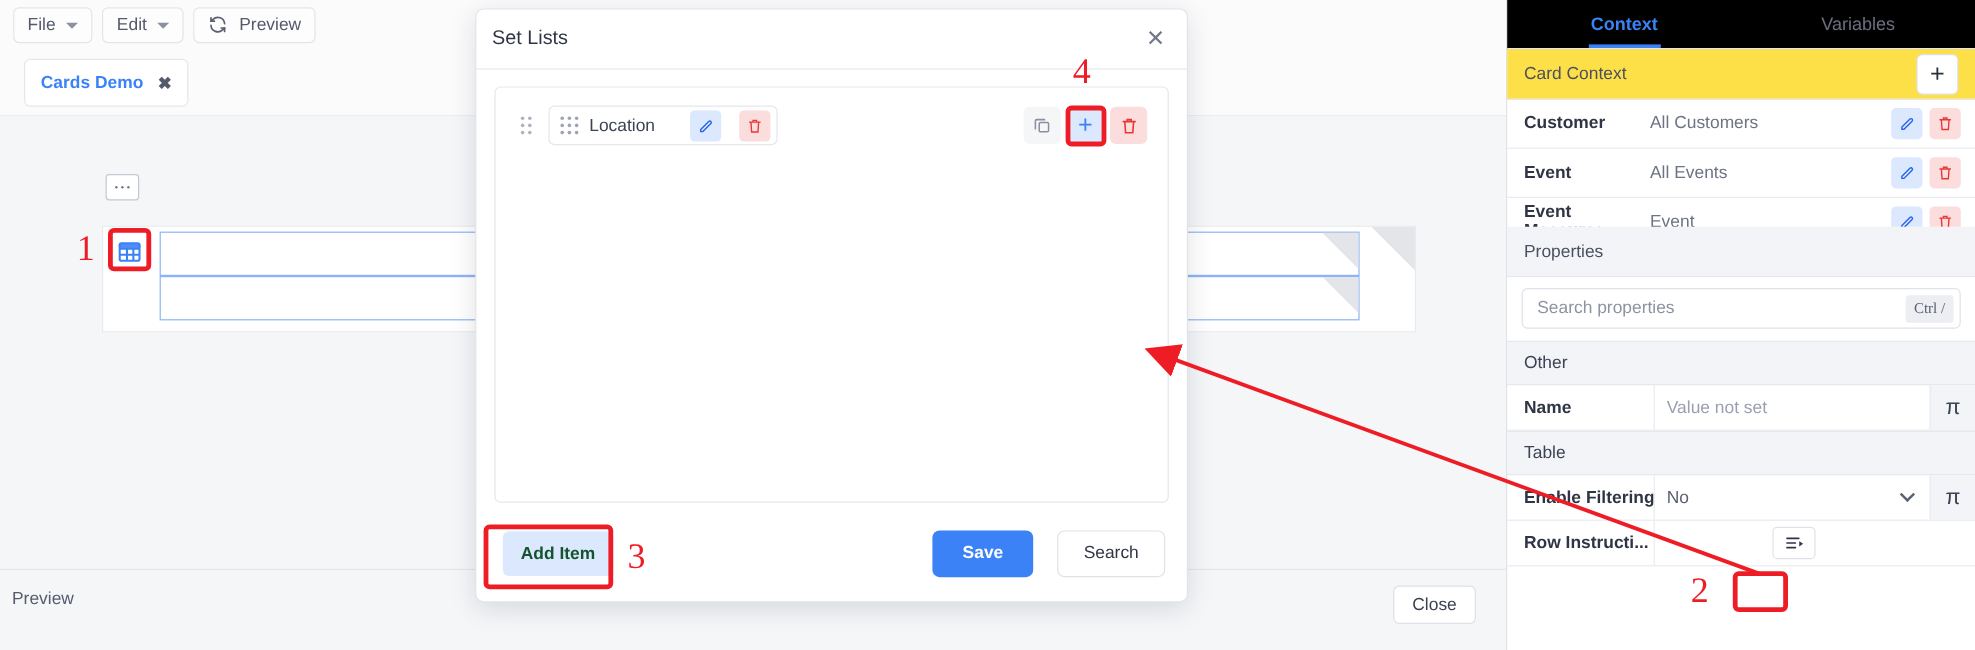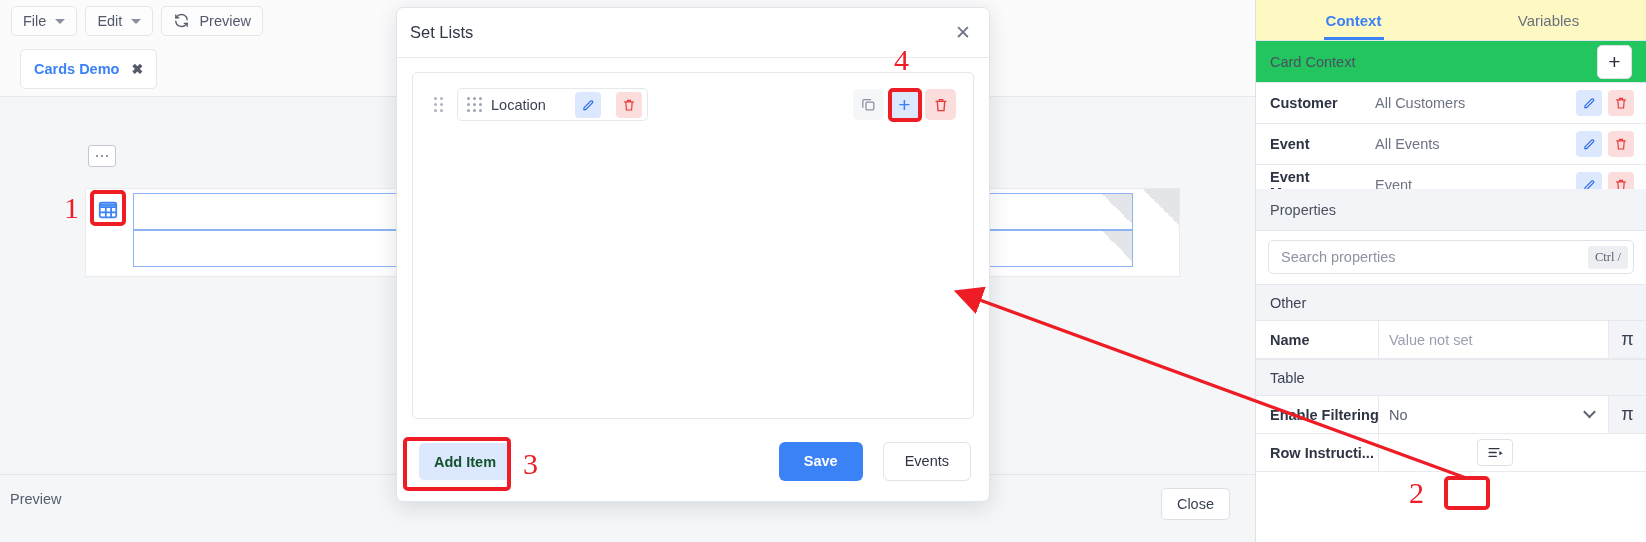--- a/index.html
+++ b/index.html
@@ -116,33 +116,33 @@
   }
 
   
   #rightpanel {
     position: absolute; left: 1255px; top: 0; width: 391px; height: 542px;
     background: #ffffff; border-left: 1px solid #dfe2e7;
     font-size: 14.5px;
   }
   #rp-tabs {
     height: 41px; display: flex; border-bottom: 1px solid #e4e7ec;
-    background: #fef9c3;
+    background: #000000;
   }
   .rp-tab {
     flex: 1; display: flex; align-items: center; justify-content: center;
     font-size: 15px; color: #6b7080; cursor: pointer; position: relative;
   }
   .rp-tab.active { color: #3b82f6; font-weight: 600; }
   .rp-tab.active::after {
     content: ""; position: absolute; left: 50%; transform: translateX(-50%);
     bottom: 0; width: 60px; height: 3px; background: #3b82f6;
   }
   .section-head {
-    height: 42px; background: #22c55e; border-bottom: 1px solid #e4e7ec;
+    height: 42px; background: #fde047; border-bottom: 1px solid #e4e7ec;
     display: flex; align-items: center; padding: 0 14px; color: #4a5061;
     font-size: 14.5px;
   }
   #cardctx-head { justify-content: space-between; }
   #add-ctx-btn {
     width: 35px; height: 34px; border: 1px solid #dde0e6; border-radius: 5px;
     background: #ffffff; display: flex; align-items: center; justify-content: center;
     font-size: 21px; color: #2b3040; line-height: 1; cursor: pointer;
   }
   .ctx-row {
@@ -520,21 +520,21 @@
               </span>
             </div>
           </div>
         </div>
       </div>
 
       <div id="modal-foot">
         <button id="add-item-btn">Add Item</button>
         <div id="foot-right">
           <button id="save-btn">Save</button>
-          <button id="cancel-btn">Events</button>
+          <button id="cancel-btn">Search</button>
         </div>
       </div>
     </div>
   </div>
 
   <svg id="anno-arrow" width="1646" height="542">
     <defs>
       <marker id="ahead" markerWidth="9" markerHeight="9" refX="7.6" refY="4.5" orient="auto">
         <path d="M0,0 L9,4.5 L0,9 z" fill="#ee1c25"></path>
       </marker>

